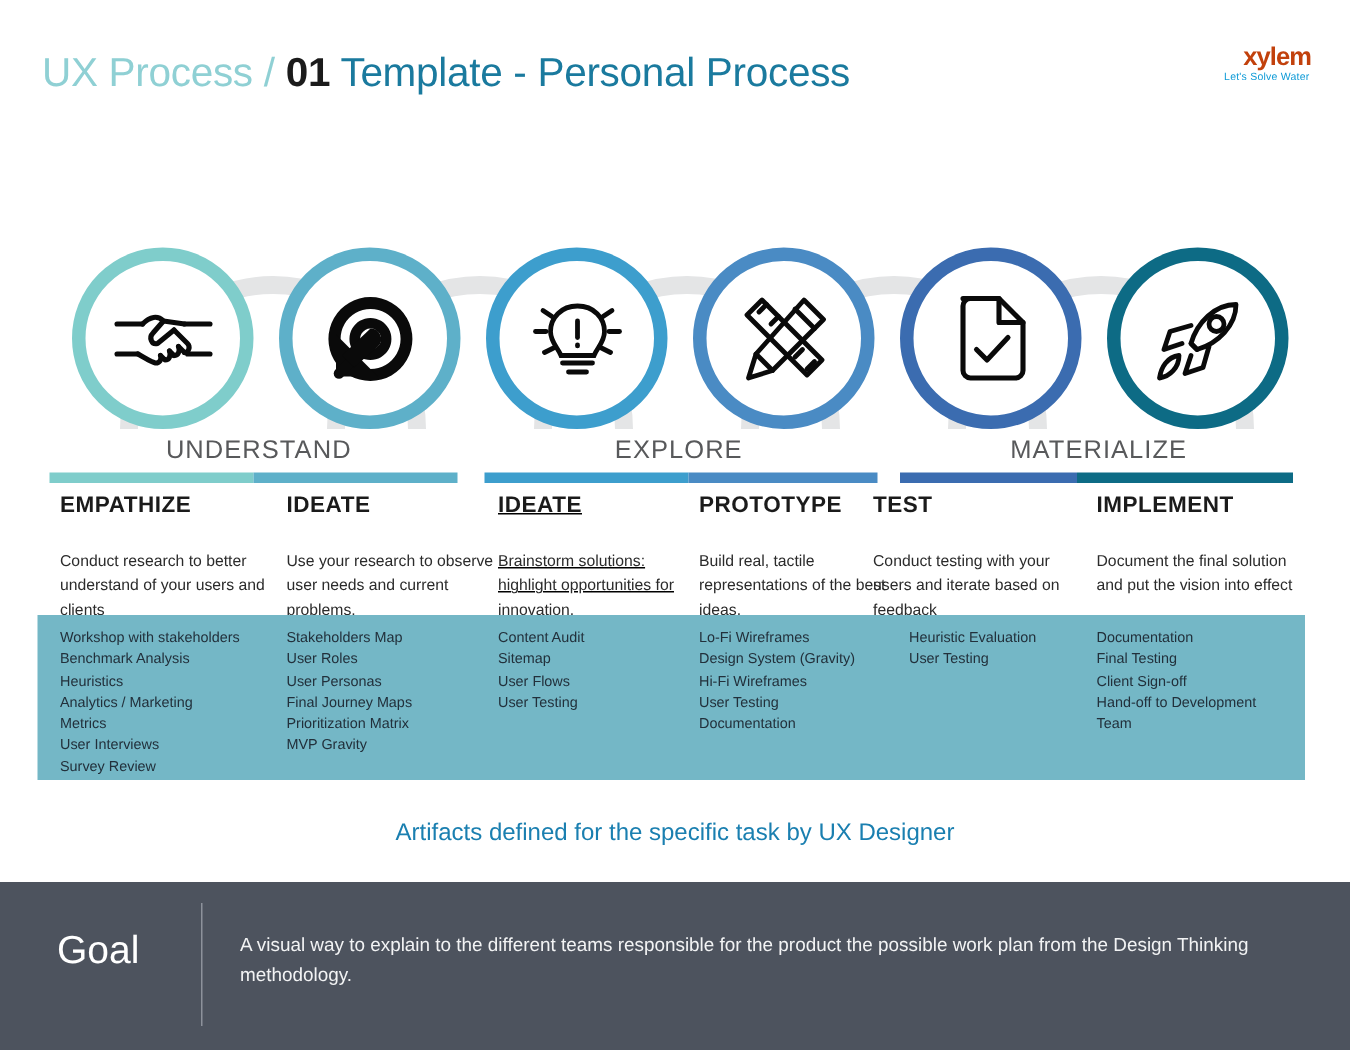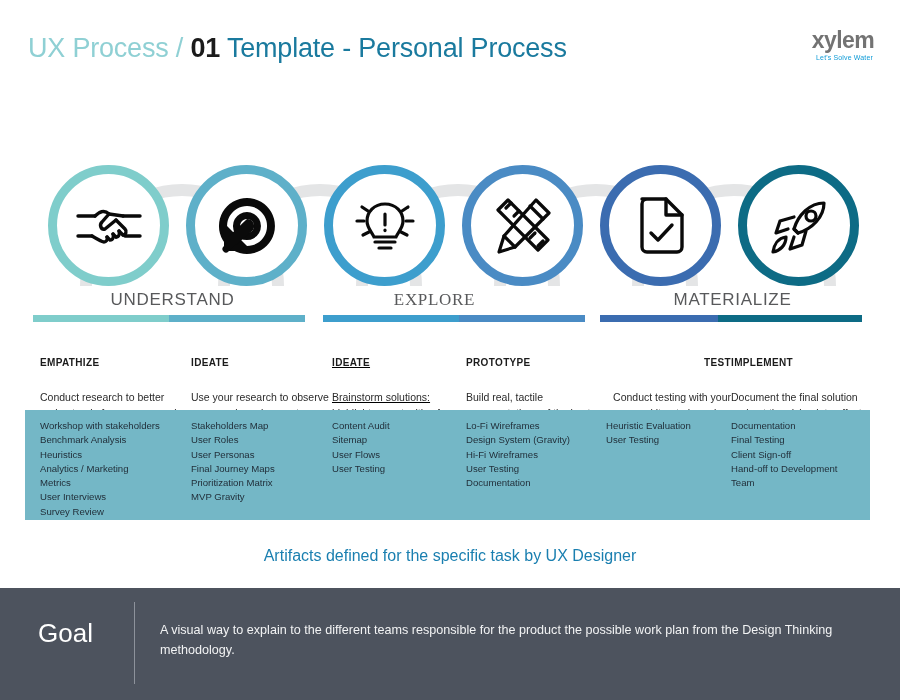--- a/index.html
+++ b/index.html
@@ -20,21 +20,21 @@
     font-size: 27px; font-weight: 400; letter-spacing: -0.2px;
     white-space: nowrap;
   }
   .title .t-ux     { color: #8fd0d4; }
   .title .t-slash  { color: #8fd0d4; }
   .title .t-num    { color: #1b1b1b; font-weight: 700; }
   .title .t-rest   { color: #1a7a9e; }
 
   .logo { position: absolute; right: 26px; top: 29px; text-align: right; }
   .logo-word {
-    font-size: 23px; font-weight: 700; color: #737373;
+    font-size: 17px; font-weight: 700; color: #c2410c;
     letter-spacing: -0.6px; line-height: 1; display: block;
   }
   .logo-tag {
     font-size: 7px; color: #0f9bd7; letter-spacing: 0.15px;
     display: block; margin-top: 2px; margin-right: 1px;
   }
 
   
   .flow { position: absolute; left: 0; top: 100px; width: 900px; height: 205px; }
   .arcs { position: absolute; left: 0; top: 0; }
@@ -55,22 +55,22 @@
 
   
   .bars { position: absolute; left: 0; top: 315px; width: 900px; height: 7px; }
   .bar-group { position: absolute; top: 0; height: 7px; display: flex; }
   .bar-seg { height: 7px; }
 
   
   .steps { position: absolute; left: 0; top: 328px; width: 900px; height: 85px; }
   .step { position: absolute; top: 0; }
   .step-title {
-    font-size: 10px; font-weight: 700; color: #1b1b1b;
-    letter-spacing: 0.35px; margin-bottom: 21px; margin-top: 29px;
+    font-size: 15px; font-weight: 700; color: #1b1b1b;
+    letter-spacing: 0.35px; margin-bottom: 21px;
   }
   .step-desc {
     font-size: 10.5px; color: #2b2b2b; line-height: 1.55;
   }
   .step.shift .step-desc { margin-top: 11px; }
 
   
   .artifacts-band {
     position: absolute; left: 25px; top: 410px;
     width: 845px; height: 110px;
@@ -219,21 +219,21 @@
             <path d="M18 42 C18 50 12 56 5 57 C6 50 10 43 18 42 Z"></path>
           </g>
         </svg>
       </div>
 
     </div>
   </div>
 
   <div class="phases">
     <div class="phase-label" style="left:30px;  width:285px;">UNDERSTAND</div>
-    <div class="phase-label" style="left:292px; width:285px;font-family:Liberation Serif, serif;">EXPLORE</div>
+    <div class="phase-label" style="left:310px; width:285px;">EXPLORE</div>
     <div class="phase-label" style="left:590px; width:285px;">MATERIALIZE</div>
   </div>
 
   <div class="bars">
     <div class="bar-group" style="left:33px; width:272px;">
       <div class="bar-seg" style="width:50%; background:#7fcdcb;"></div>
       <div class="bar-seg" style="width:50%; background:#5eb0c9;"></div>
     </div>
     <div class="bar-group" style="left:323px; width:262px;">
       <div class="bar-seg" style="width:52%; background:#3d9ecd;"></div>
@@ -260,21 +260,21 @@
     <div class="step" style="left:332px; width:133px;text-decoration:underline;">
       <div class="step-title">IDEATE</div>
       <div class="step-desc">Brainstorm solutions: highlight opportunities for innovation.</div>
     </div>
 
     <div class="step" style="left:466px; width:133px;">
       <div class="step-title">PROTOTYPE</div>
       <div class="step-desc">Build real, tactile representations of the best ideas.</div>
     </div>
 
-    <div class="step shift" style="left:606px; width:125px;text-align:right;">
+    <div class="step shift" style="left:582px; width:125px;">
       <div class="step-title">TEST</div>
       <div class="step-desc">Conduct testing with your users and iterate based on feedback</div>
     </div>
 
     <div class="step" style="left:731px; width:145px;">
       <div class="step-title">IMPLEMENT</div>
       <div class="step-desc">Document the final solution and put the vision into effect</div>
     </div>
 
   </div>

